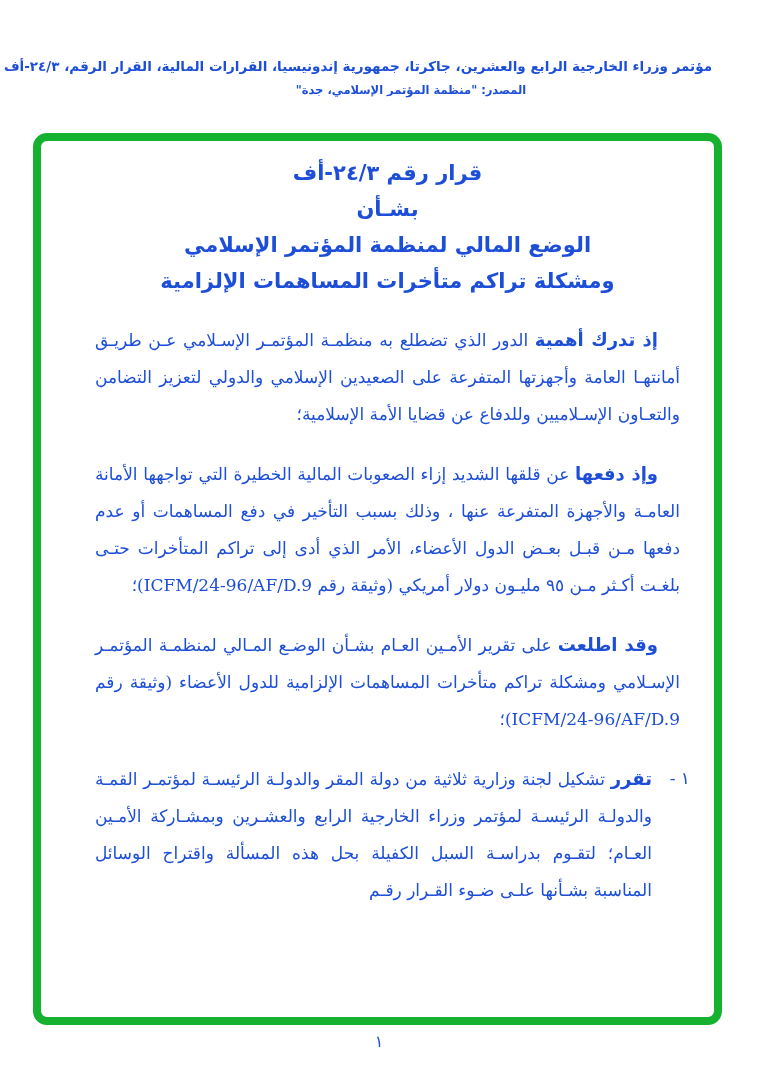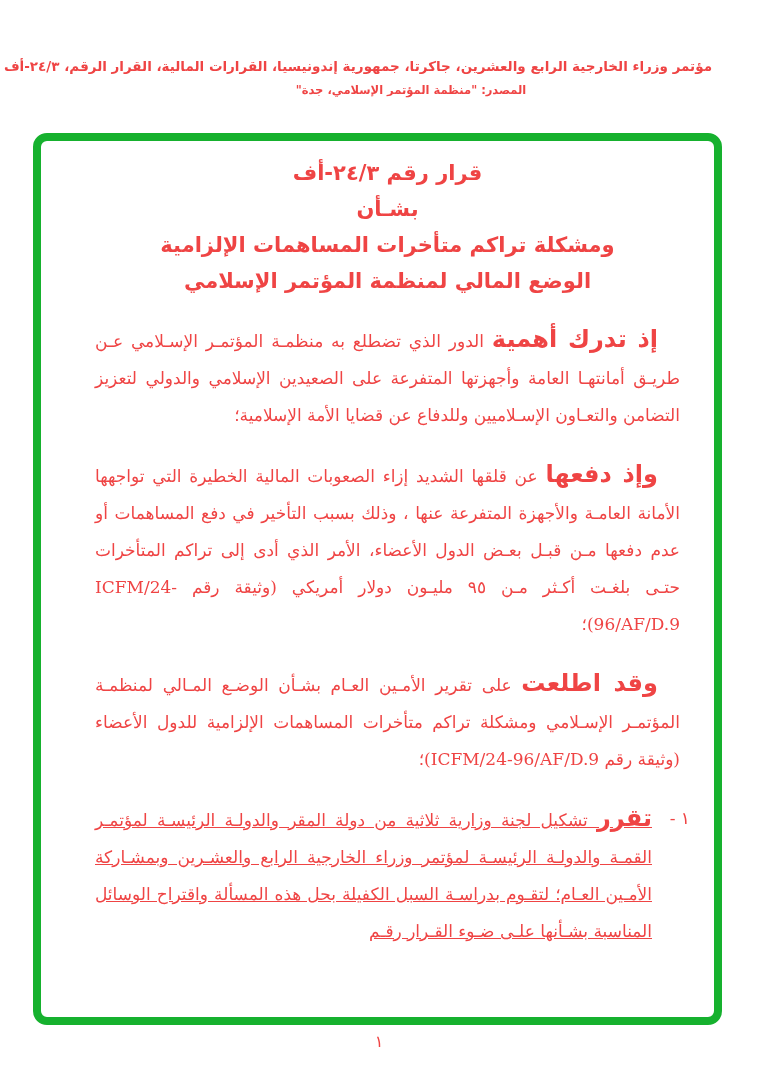--- a/index.html
+++ b/index.html
@@ -3,21 +3,21 @@
 <meta charset="utf-8">
 <style>
   html,body{margin:0;padding:0;background:#ffffff;}
   .page{
     position:relative;
     width:758px;height:1078px;
     background:#ffffff;
     overflow:hidden;
     direction:rtl;
     font-family:"DejaVu Serif", serif;
-    color:#ef4444;
+    color:#1d4ed8;
   }
   
   .header{position:absolute;top:54px;right:46px;left:46px;}
   .header-line1{
     font-family:"DejaVu Sans", sans-serif;
     font-weight:bold;font-size:13.5px;line-height:24px;
     text-align:right;white-space:nowrap;
   }
   .header-line2{
     font-family:"DejaVu Sans", sans-serif;
@@ -44,32 +44,32 @@
   }
   
   .para{
     margin:0 0 22px 0;
     font-size:17px;line-height:37px;
     text-align:justify;text-justify:inter-word;
     text-indent:22px;
   }
   .lead{
     font-family:"DejaVu Sans", sans-serif;
-    font-weight:bold;font-size:24px;
+    font-weight:bold;font-size:18px;
   }
   
   .list-item{
     display:flex;align-items:flex-start;
     margin:0 -10px 0 0;
     font-size:17px;line-height:37px;
   }
   .list-num{flex:0 0 30px;white-space:nowrap;}
   .item-text{
     flex:1;margin:0 8px 12px 0;
-    text-align:justify;text-justify:inter-word;text-decoration:underline;
+    text-align:justify;text-justify:inter-word;
   }
   
   .page-number{
     position:absolute;top:1032px;left:0;right:0;
     text-align:center;font-size:16px;
   }
 </style>
 </head>
 <body>
 
@@ -79,22 +79,22 @@
     <div class="header-line1">مؤتمر وزراء الخارجية الرابع والعشرين، جاكرتا، جمهورية إندونيسيا، القرارات المالية، القرار الرقم، ٢٤/٣-أف</div>
     <div class="header-line2">المصدر:  "منظمة المؤتمر الإسلامي، جدة"</div>
   </div>
 
   <div class="frame" style="border-color: rgb(22, 177, 46);">
     <div class="content">
 
       <div class="title">
         <div>قرار رقم ٢٤/٣-أف</div>
         <div>بشـأن</div>
+        <div>الوضع المالي لمنظمة المؤتمر الإسلامي</div>
         <div>ومشكلة تراكم متأخرات المساهمات الإلزامية</div>
-        <div>الوضع المالي لمنظمة المؤتمر الإسلامي</div>
       </div>
 
 
       <p class="para"><span class="lead">إذ تدرك أهمية</span><span> الدور الذي تضطلع به منظمـة المؤتمـر الإسـلامي عـن طريـق أمانتهـا العامة وأجهزتها المتفرعة على الصعيدين الإسلامي والدولي لتعزيز التضامن والتعـاون الإسـلاميين وللدفاع عن قضايا الأمة الإسلامية؛</span></p>
 
       <p class="para"><span class="lead">وإذ دفعها</span><span> عن قلقها الشديد إزاء الصعوبات المالية الخطيرة التي تواجهها الأمانة العامـة والأجهزة المتفرعة عنها ، وذلك بسبب التأخير في دفع المساهمات أو عدم دفعها مـن قبـل بعـض الدول الأعضاء، الأمر الذي أدى إلى تراكم المتأخرات حتـى بلغـت أكـثر مـن ٩٥ مليـون دولار أمريكي (وثيقة رقم ICFM/24-96/AF/D.9)؛</span></p>
 
       <p class="para"><span class="lead">وقد اطلعت</span><span> على تقرير الأمـين العـام بشـأن الوضـع المـالي لمنظمـة المؤتمـر الإسـلامي ومشكلة تراكم متأخرات المساهمات الإلزامية للدول الأعضاء (وثيقة رقم ICFM/24-96/AF/D.9)؛</span></p>
 
       <div class="list-item">

